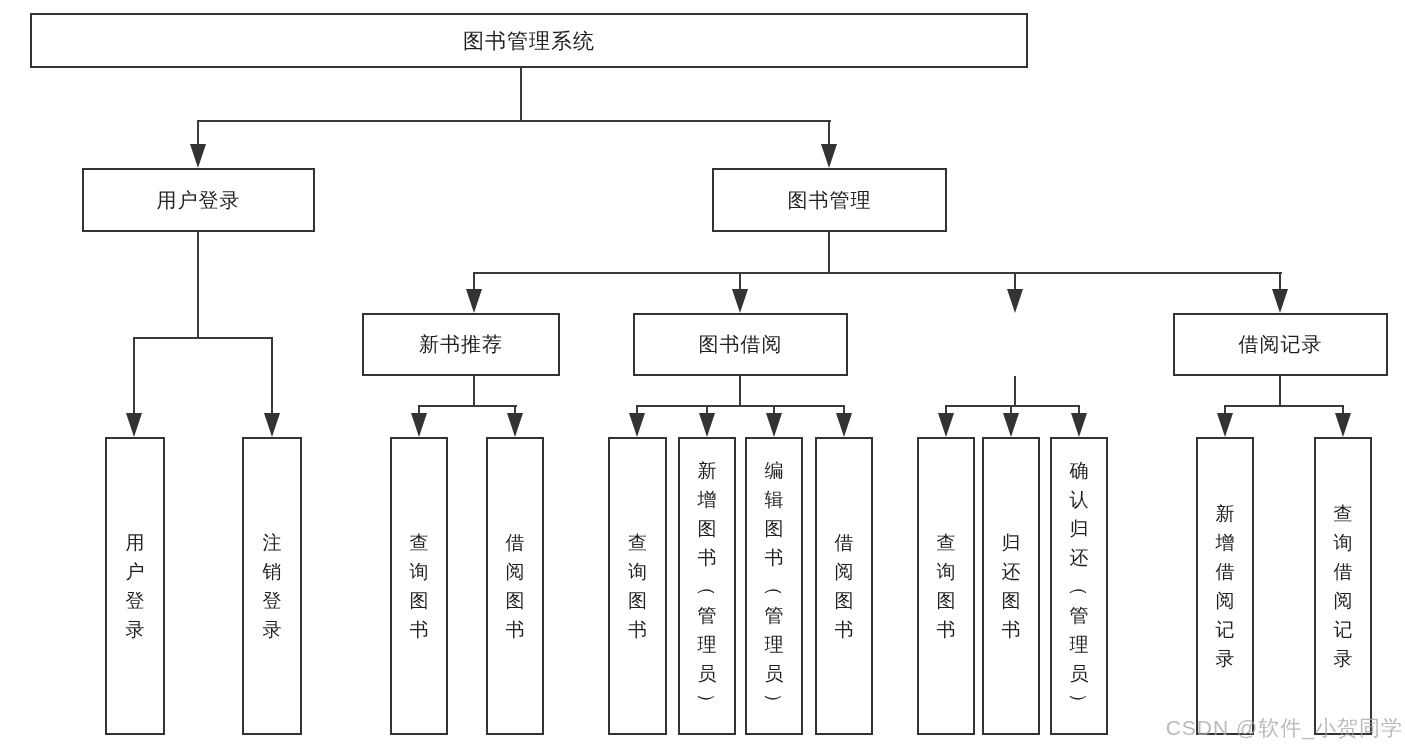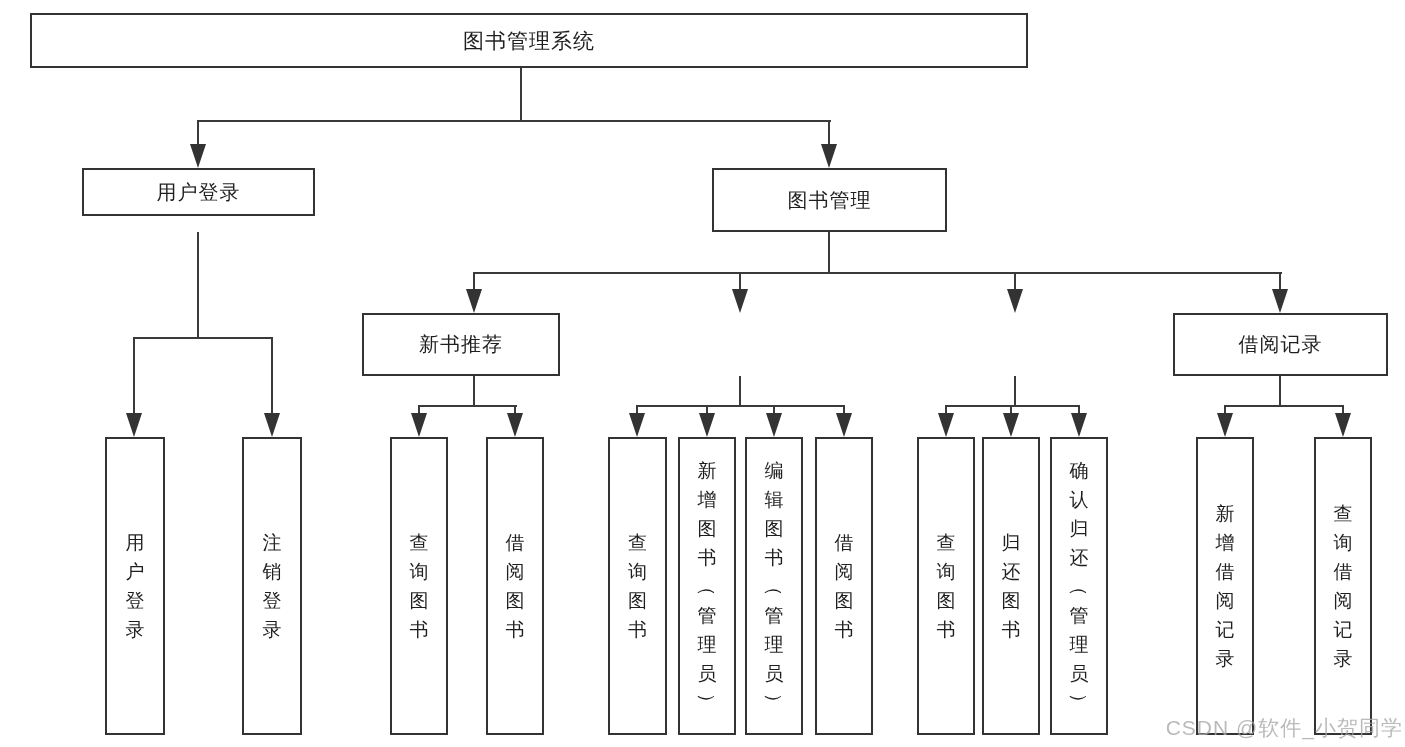--- a/index.html
+++ b/index.html
@@ -29,21 +29,21 @@
     <span class="root-label">图书管理系统</span>
   </div>
 
   <div class="vl" style="left:520px;top:68px;height:54px;"></div>
   <div class="hl" style="left:197px;top:120px;width:634px;"></div>
   <div class="vl" style="left:197px;top:120px;height:28px;"></div>
   <div class="arrow" style="left:190px;top:144px;"></div>
   <div class="vl" style="left:828px;top:120px;height:28px;"></div>
   <div class="arrow" style="left:821px;top:144px;"></div>
 
-  <div class="box" style="left:82px;top:168px;width:233px;height:48px;justify-content:center;">
+  <div class="box" style="left:82px;top:168px;width:233px;height:64px;justify-content:center;">
     <span class="hlabel">用户登录</span>
   </div>
   <div class="box" style="left:712px;top:168px;width:235px;height:64px;">
     <span class="hlabel">图书管理</span>
   </div>
 
   <div class="vl" style="left:197px;top:232px;height:107px;"></div>
   <div class="hl" style="left:133px;top:337px;width:140px;"></div>
   <div class="vl" style="left:133px;top:337px;height:80px;"></div>
   <div class="arrow" style="left:126px;top:413px;"></div>
@@ -57,20 +57,23 @@
   <div class="vl" style="left:739px;top:272px;height:20px;"></div>
   <div class="arrow" style="left:732px;top:289px;"></div>
   <div class="vl" style="left:1014px;top:272px;height:20px;"></div>
   <div class="arrow" style="left:1007px;top:289px;"></div>
   <div class="vl" style="left:1279px;top:272px;height:20px;"></div>
   <div class="arrow" style="left:1272px;top:289px;"></div>
 
   <div class="box" style="left:362px;top:313px;width:198px;height:63px;">
     <span class="hlabel">新书推荐</span>
   </div>
+  <div class="box" style="left:633px;top:313px;width:215px;height:63px;">
+    <span class="hlabel">图书借阅</span>
+  </div>
   <div class="box" style="left:1173px;top:313px;width:215px;height:63px;">
     <span class="hlabel">借阅记录</span>
   </div>
 
   <div class="vl" style="left:473px;top:376px;height:31px;"></div>
   <div class="hl" style="left:418px;top:405px;width:99px;"></div>
   <div class="vl" style="left:418px;top:405px;height:12px;"></div>
   <div class="arrow" style="left:411px;top:413px;"></div>
   <div class="vl" style="left:514px;top:405px;height:12px;"></div>
   <div class="arrow" style="left:507px;top:413px;"></div>

